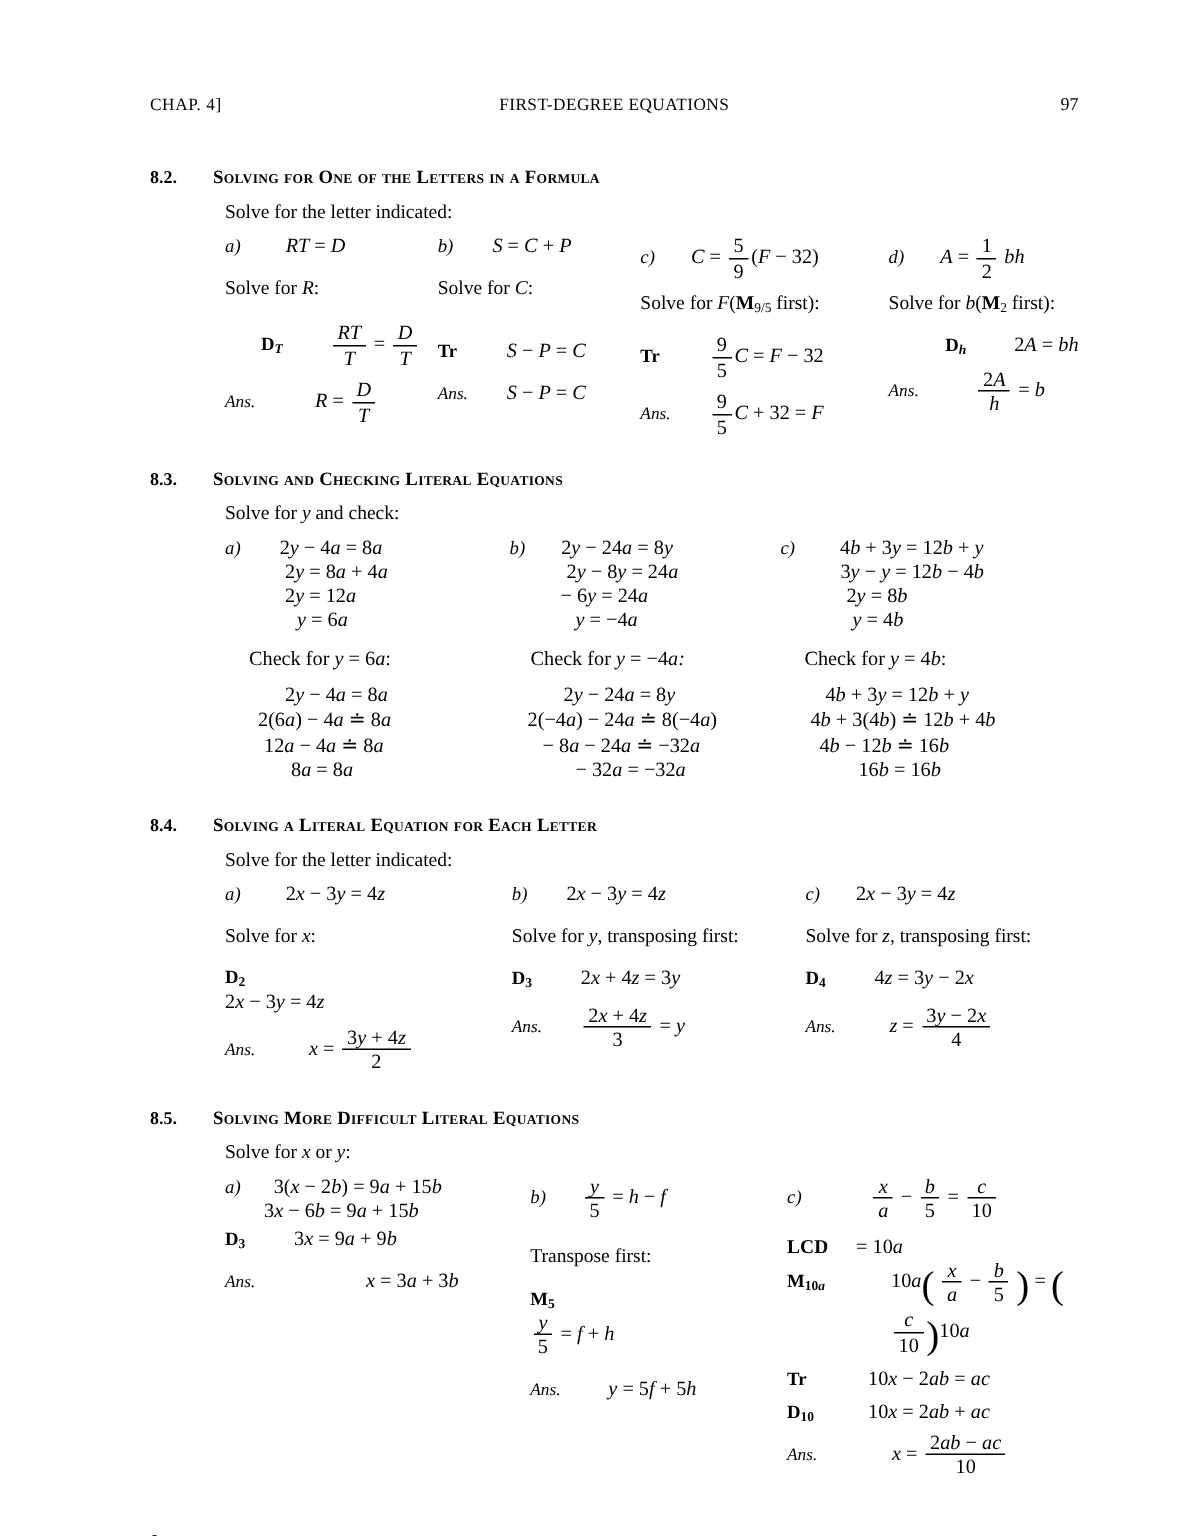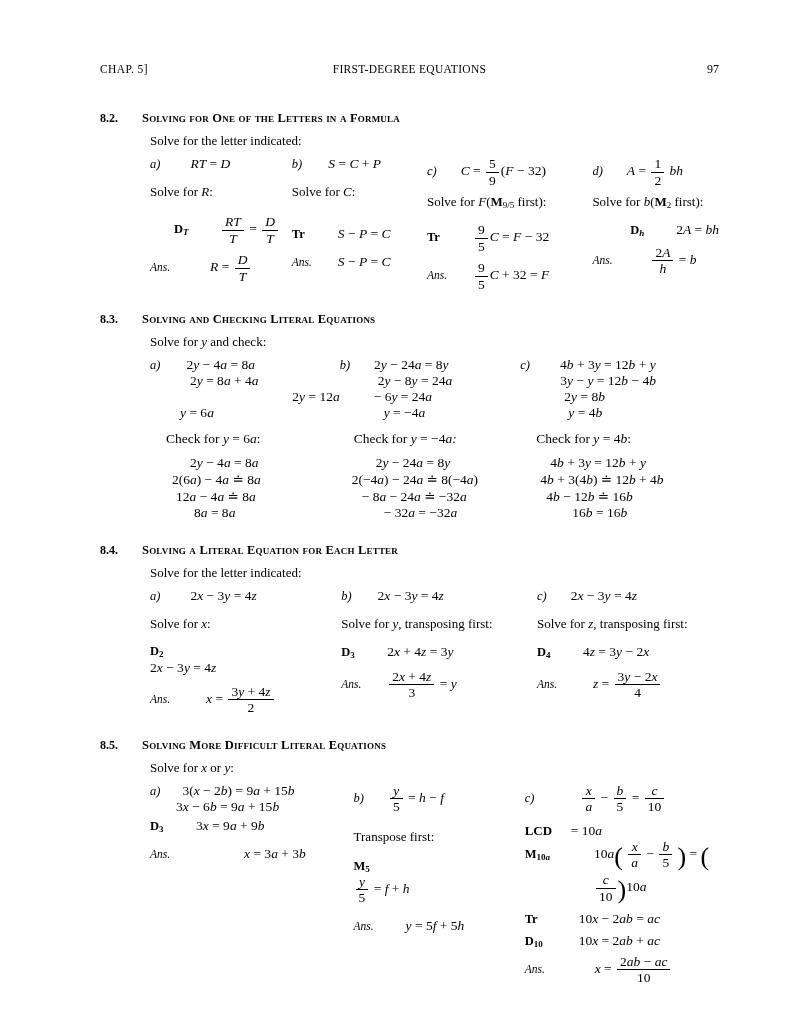--- a/index.html
+++ b/index.html
@@ -109,21 +109,21 @@
     font-style: italic;
     font-size: 11.5px;
   }
 </style>
 </head>
 <body>
 
 <div class="page">
 
   <div class="runhead">
-    <div class="left">CHAP. 5]</div>
+    <div class="left">CHAP. 4]</div>
     <div class="center sc">FIRST-DEGREE EQUATIONS</div>
     <div class="right">97</div>
   </div>
 
   <div class="sec">
     <div class="num">8.2.</div>
     <div class="ttl">Solving for One of the Letters in a Formula</div>
   </div>
   <div class="lead">Solve for the letter indicated:</div>
 
@@ -224,22 +224,22 @@
   <div class="lead">Solve for <i>y</i> and check:</div>
 
   <div class="cols" style="margin-top:6px;">
 
     <div class="col" style="width:210px;">
       <div class="row">
           <span class="tag">a)</span>
         <span class="mathrow" style="margin-left:26px;">2<i>y</i> − 4<i>a</i> = 8<i>a</i></span>
         </div>
       <div class="mathrow" style="margin-left:40px;">2<i>y</i> = 8<i>a</i> + 4<i>a</i></div>
-      <div class="mathrow" style="margin-left:40px;text-align:right;">2<i>y</i> = 12<i>a</i></div>
-      <div class="mathrow" style="margin-left:30px;"><i>y</i> = 6<i>a</i></div>
+      <div class="mathrow" style="margin-left:40px;">2<i>y</i> = 12<i>a</i></div>
+      <div class="mathrow" style="margin-left:48px;"><i>y</i> = 6<i>a</i></div>
       <div class="mathrow" style="margin-left:16px; margin-top:10px;">Check for <i>y</i> = 6<i>a</i>:</div>
       <div class="mathrow" style="margin-left:40px; margin-top:8px;">2<i>y</i> − 4<i>a</i> = 8<i>a</i></div>
       <div class="mathrow" style="margin-left:22px;">2(6<i>a</i>) − 4<i>a</i> ≐ 8<i>a</i></div>
       <div class="mathrow" style="margin-left:26px;">12<i>a</i> − 4<i>a</i> ≐ 8<i>a</i></div>
       <div class="mathrow" style="margin-left:44px;">8<i>a</i> = 8<i>a</i></div>
     </div>
 
     <div class="col" style="width:200px;">
       <div class="row">
           <span class="tag">b)</span>

